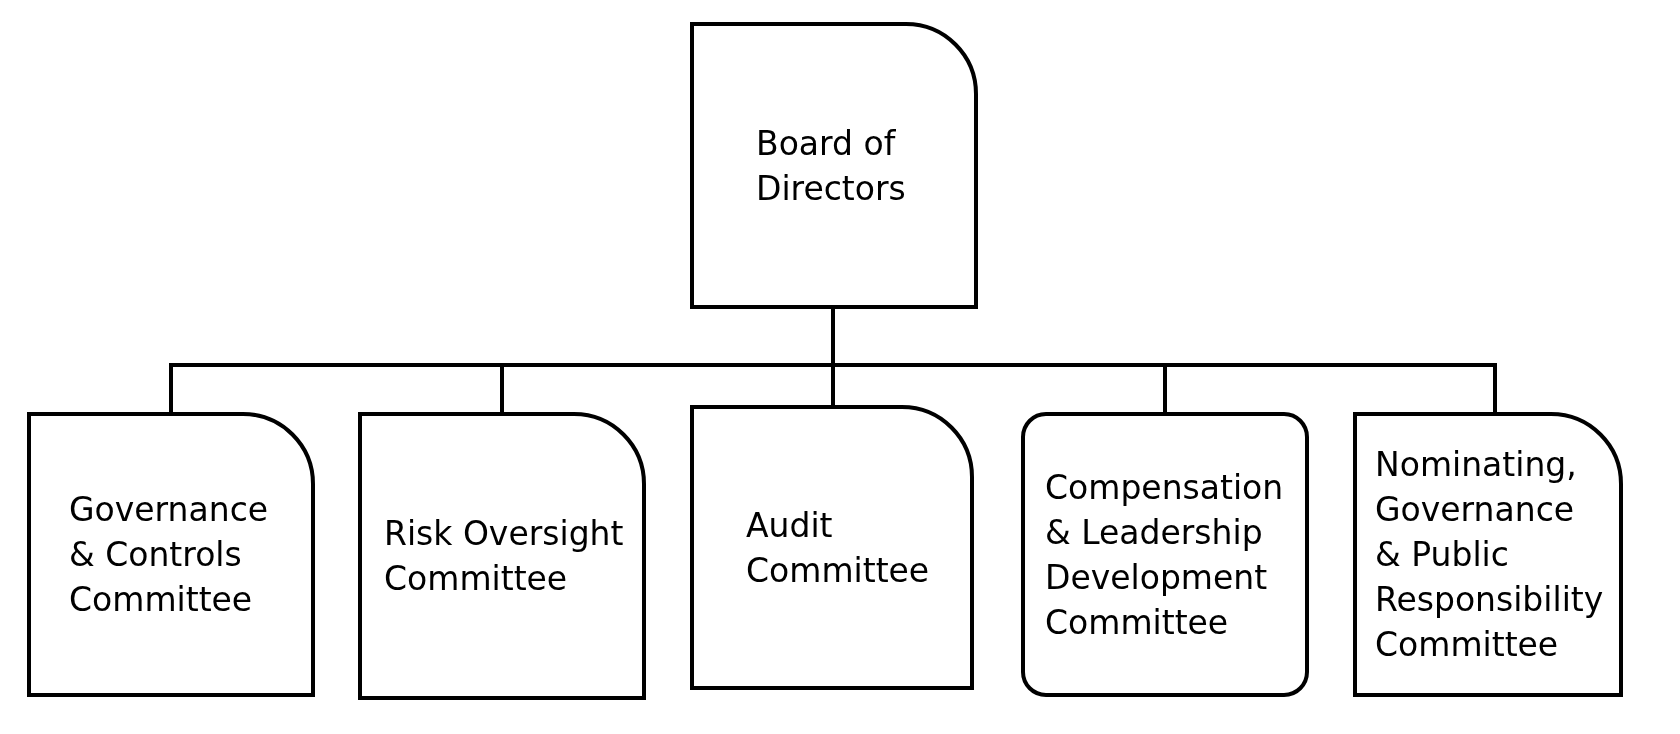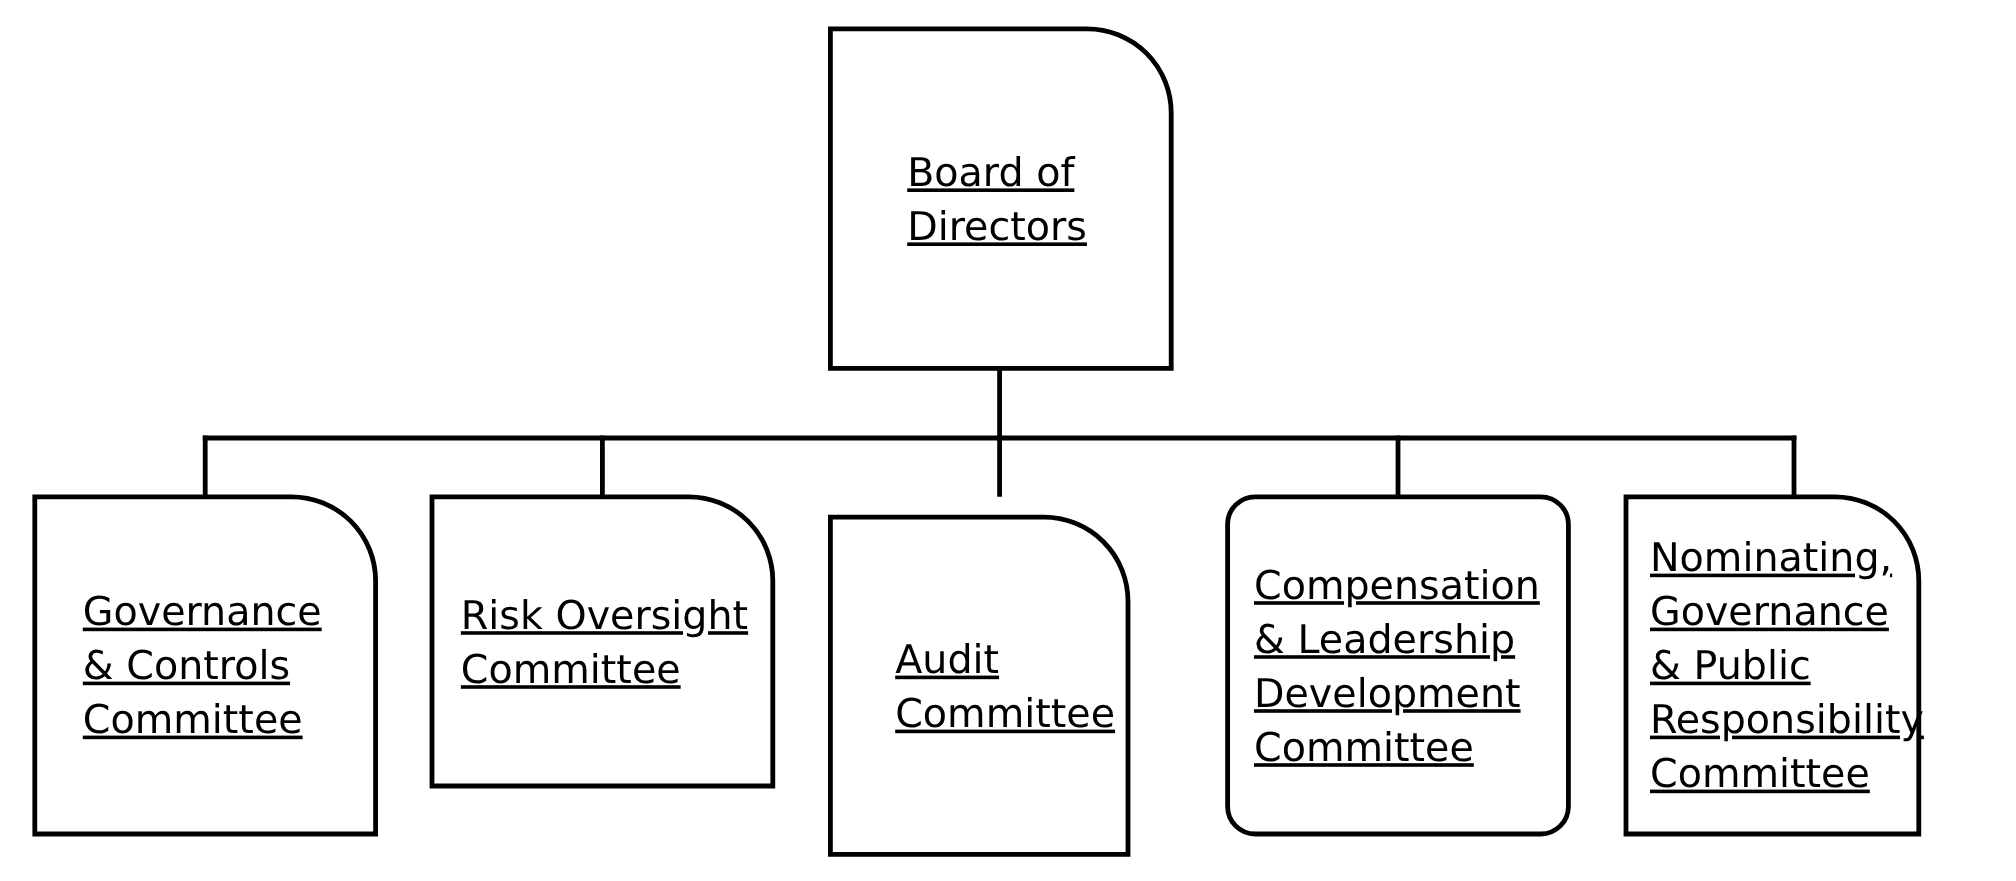--- a/index.html
+++ b/index.html
@@ -1,18 +1,18 @@
 <!DOCTYPE html>
 <html><head>
 <meta charset="utf-8">
 <style>
   html,body{margin:0;padding:0;background:#ffffff;}
   body{width:1680px;height:734px;position:relative;overflow:hidden;font-family:"DejaVu Sans","Liberation Sans",sans-serif;}
   svg.lines{position:absolute;left:0;top:0;}
-  .box{position:absolute;box-sizing:border-box;border:4px solid #000;background:#fff;border-top-right-radius:72px;display:flex;align-items:center;text-decoration:underline;}
+  .box{position:absolute;box-sizing:border-box;border:4px solid #000;background:#fff;border-top-right-radius:72px;display:flex;align-items:center;}
   .box .label{font-size:33px;line-height:45px;color:#000;white-space:pre-line;letter-spacing:0px;}
 </style>
 </head>
 <body>
 
 <svg class="lines" width="1680" height="734">
   <line x1="833" y1="306" x2="833" y2="414" stroke="#000" stroke-width="4"></line>
   <line x1="169" y1="365" x2="1497" y2="365" stroke="#000" stroke-width="4"></line>
   <line x1="171" y1="363" x2="171" y2="414" stroke="#000" stroke-width="4"></line>
   <line x1="502" y1="363" x2="502" y2="414" stroke="#000" stroke-width="4"></line>
@@ -24,36 +24,36 @@
   <div class="label">Board of
 Directors</div>
 </div>
 
 <div class="box" style="left:27px;top:412px;width:288px;height:285px;padding-left:38px;">
   <div class="label">Governance
 &amp; Controls
 Committee</div>
 </div>
 
-<div class="box" style="left:358px;top:412px;width:288px;height:245px;padding-left:22px;">
+<div class="box" style="left:358px;top:412px;width:288px;height:288px;padding-left:22px;">
   <div class="label">Risk Oversight
 Committee</div>
 </div>
 
-<div class="box" style="left:690px;top:429px;width:252px;height:285px;padding-left:52px;">
+<div class="box" style="left:690px;top:405px;width:284px;height:285px;padding-left:52px;">
   <div class="label">Audit
 Committee</div>
 </div>
 
 <div class="box" style="left:1021px;top:412px;width:288px;height:285px;padding-left:20px;border-radius:25px;">
   <div class="label">Compensation
 &amp; Leadership
 Development
 Committee</div>
 </div>
 
-<div class="box" style="left:1353px;top:412px;width:248px;height:285px;padding-left:18px;">
+<div class="box" style="left:1353px;top:412px;width:270px;height:285px;padding-left:18px;">
   <div class="label">Nominating,
 Governance
 &amp; Public
 Responsibility
 Committee</div>
 </div>
 
 </body></html>

